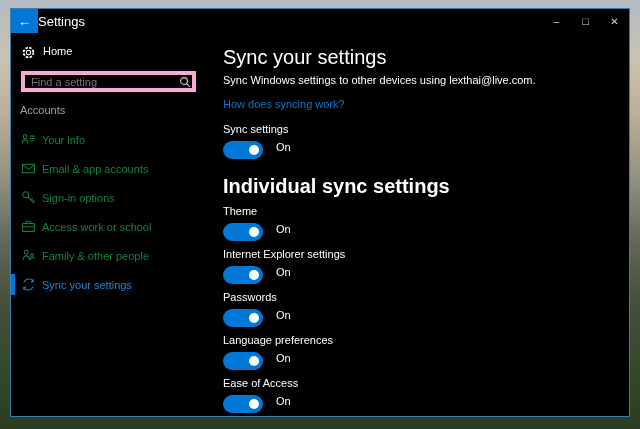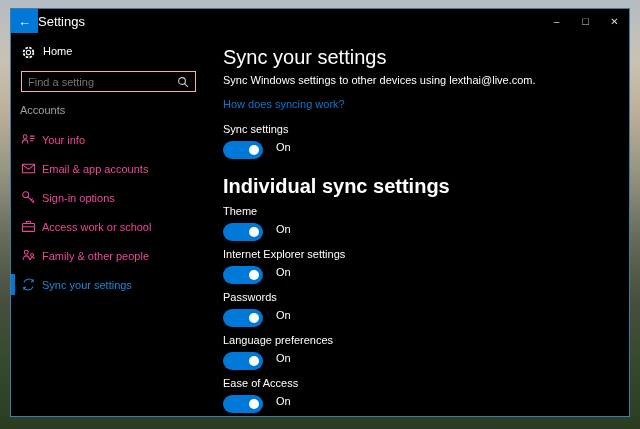--- a/index.html
+++ b/index.html
@@ -35,32 +35,32 @@
 
   
   .sidebar { position: absolute; left: 0; top: 24px; width: 202px; bottom: 0; }
   .home-item {
     position: absolute; left: 0; top: 12px; height: 24px; width: 100%;
     display: flex; align-items: flex-start; padding-left: 10px; color: #fff;
   }
   .home-item .label { font-size: 11px; margin-left: 7px; }
   .search-box {
     position: absolute; left: 10px; top: 38px; width: 175px; height: 21px;
-    border: 1px solid #f9a8d4; background: #000; display: flex; align-items: center;
+    border: 4px solid #f9a8d4; background: #000; display: flex; align-items: center;
   }
   .search-box input {
     flex: 1; background: transparent; border: 0; outline: none; color: #fff;
     font-size: 11px; padding: 0 6px; font-family: inherit; height: 100%;
   }
   .search-box .mag { display: flex; align-items: center; padding-right: 6px; color: #cfcfcf; }
   .section-label { position: absolute; left: 9px; top: 71px; font-size: 11px; color: #a2a2a2; }
   .nav { position: absolute; left: 0; top: 92px; width: 100%; }
   .nav-item {
     position: relative; height: 29px; display: flex; align-items: center;
-    padding-left: 9px; color: #ec4899; cursor: default;
+    padding-left: 9px; color: #15803d; cursor: default;
   }
   .nav-item .icon { width: 16px; height: 16px; display: flex; align-items: center; justify-content: center; }
   .nav-item .label { font-size: 11px; margin-left: 6px; white-space: nowrap; }
   .nav-item.selected { color: var(--selected_text, #1e87d9); }
   .accent-bar {
     position: absolute; left: 0; top: 4px; width: 4px; height: 21px;
     background: var(--accent, #0078d7);
   }
   svg.ic { stroke: currentColor; fill: none; stroke-width: 1.1; }
 

